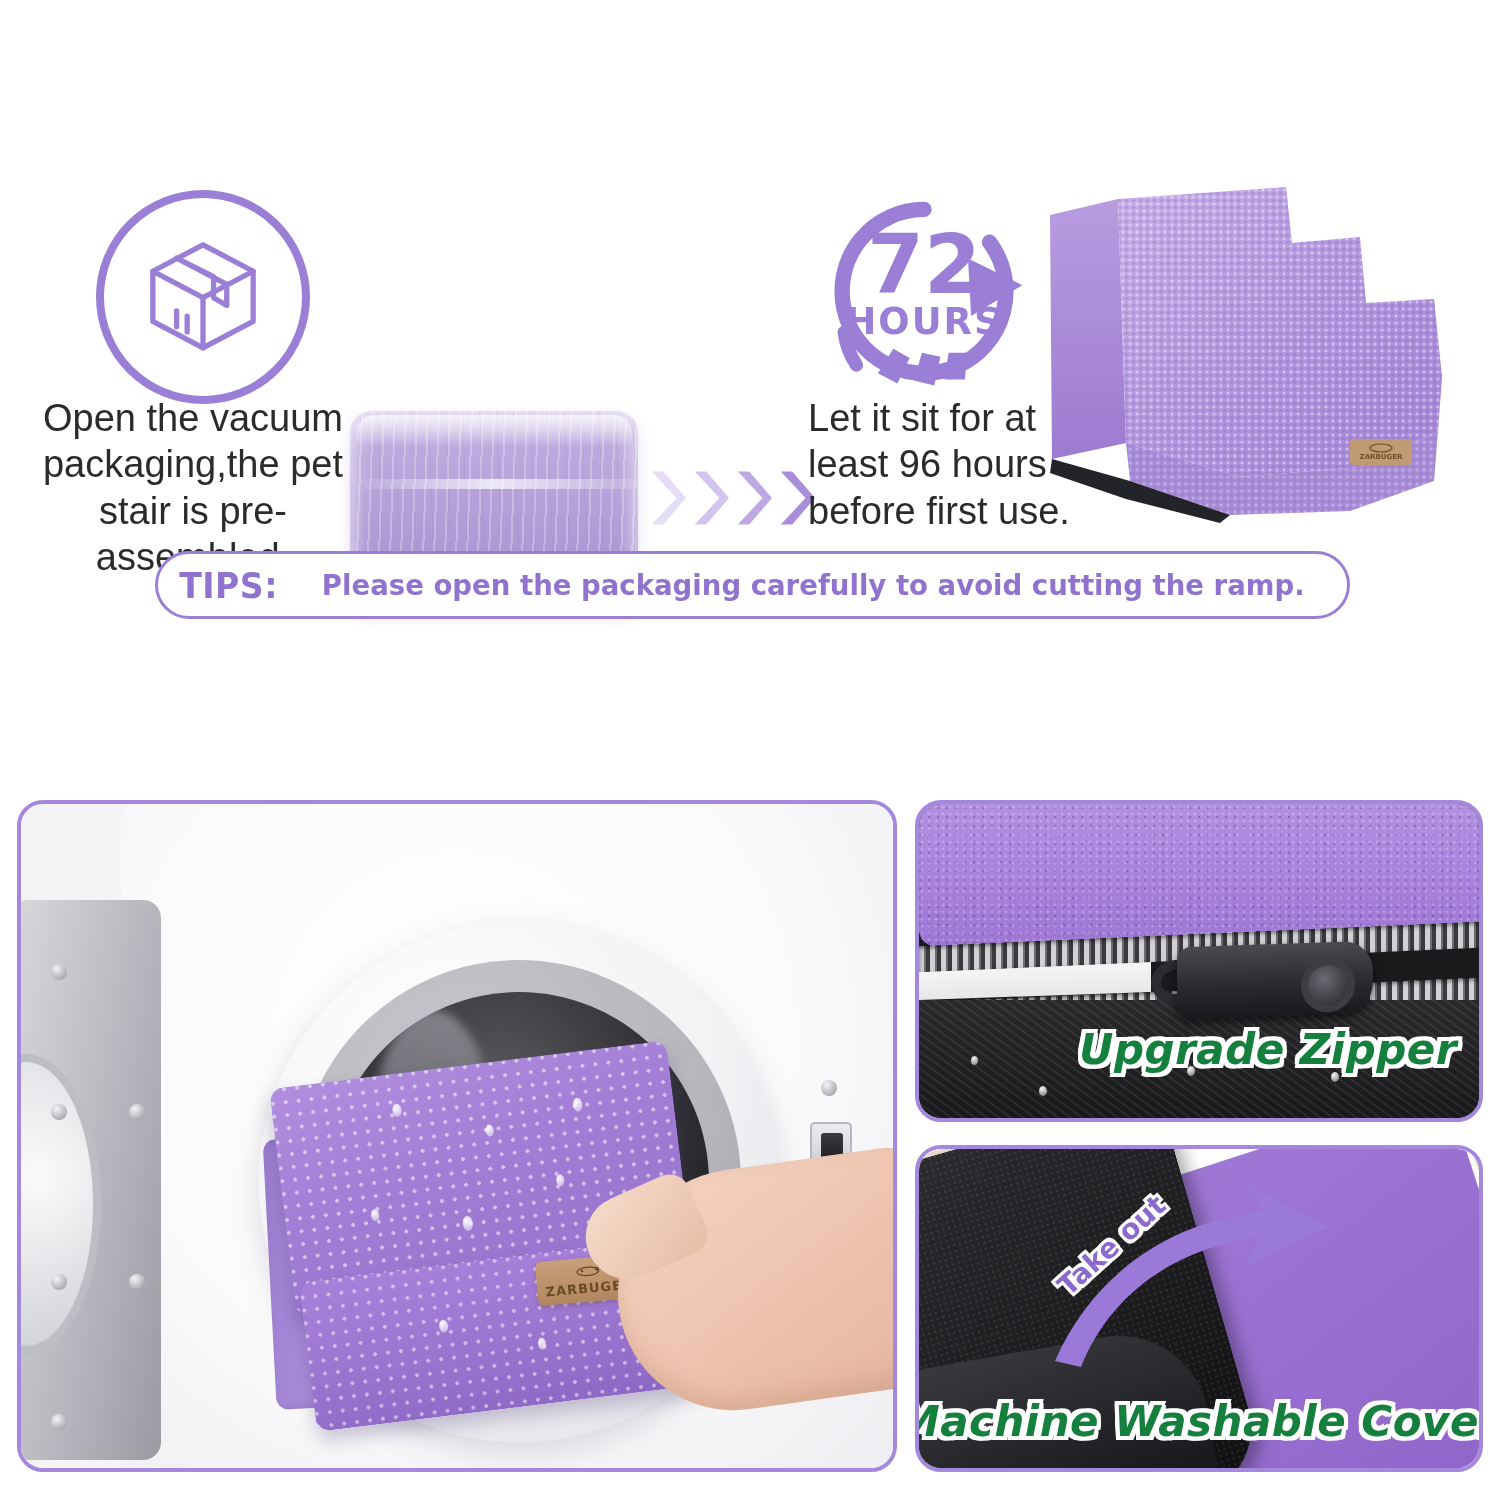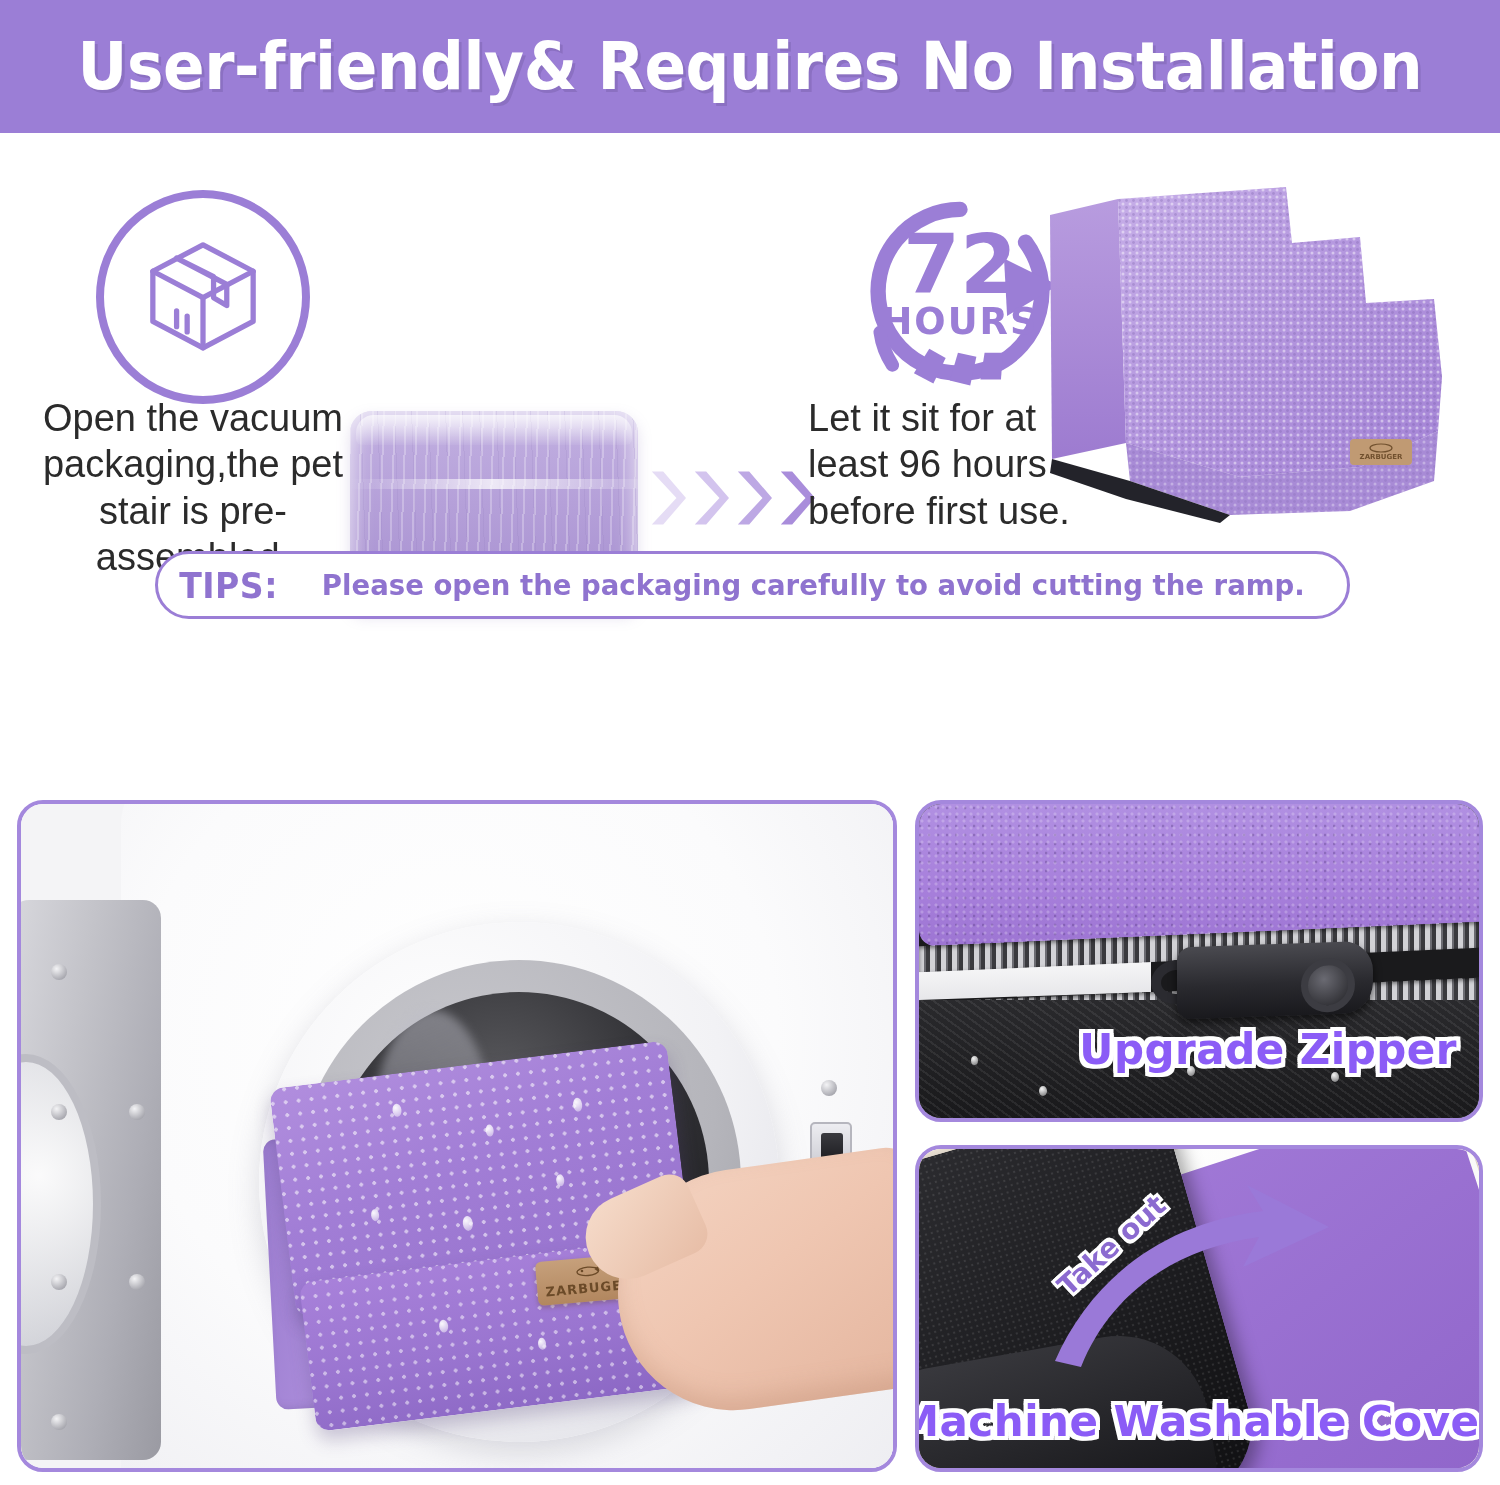--- a/index.html
+++ b/index.html
@@ -77,21 +77,21 @@
     position:absolute; left:6px; right:6px; top:4px; height:30px;
     border-radius:18px 18px 6px 6px;
     background:linear-gradient(180deg,rgba(255,255,255,0.65),rgba(255,255,255,0.05));
   }
 
   
   .chevrons { position:absolute; left:648px; top:334px; width:170px; height:62px; display:flex; gap:5px; }
   .chev { width:38px; height:62px; }
 
   
-  .hours-badge { position:absolute; left:856px; top:58px; width:208px; height:215px; }
+  .hours-badge { position:absolute; left:820px; top:58px; width:208px; height:215px; }
   .hours-badge svg { width:208px; height:215px; }
 
   .step2-text {
     position:absolute; left:808px; top:262px; width:290px;
     font-size:38px; line-height:1.22; color:#2b2b2b; text-align:left;
   }
 
   
   .stair { position:absolute; left:1030px; top:48px; width:460px; height:345px; }
 
@@ -310,37 +310,35 @@
     color:#8b6ad0;
     text-shadow:
       -3px -3px 0 #fff, 3px -3px 0 #fff, -3px 3px 0 #fff, 3px 3px 0 #fff,
       0 -3px 0 #fff, 0 3px 0 #fff, -3px 0 0 #fff, 3px 0 0 #fff;
   }
 
   
   .caption-outline {
     position:absolute;
     font-family:"DejaVu Sans", sans-serif; font-weight:700;
-    color:#8b5cf6; white-space:nowrap; letter-spacing:.5px;
+    color:#15803d; white-space:nowrap; letter-spacing:.5px;
     text-shadow:
       -4px -4px 0 #fff, 4px -4px 0 #fff, -4px 4px 0 #fff, 4px 4px 0 #fff,
       0 -4px 0 #fff, 0 4px 0 #fff, -4px 0 0 #fff, 4px 0 0 #fff,
       -4px -2px 0 #fff, 4px 2px 0 #fff, 2px -4px 0 #fff, -2px 4px 0 #fff;
+    font-style: italic;
   }
   .cap-zipper { right:22px; bottom:44px; font-size:42px; }
   .cap-washable { left:50%; transform:translateX(-50%); bottom:22px; font-size:42px; }
 </style>
 </head>
 <body>
 
 <div class="page">
 
-  <div class="band band1">
-    <div class="band-title">User-friendly&amp; Requires No Installation</div>
-  </div>
 
   <div class="sec1">
 
     <div class="circle-icon">
       <span>
         <svg viewBox="0 0 100 100" fill="none" stroke="#9b7ed6" stroke-width="4" stroke-linejoin="round" stroke-linecap="round">
           <path d="M50 12 L88 32 L88 70 L50 90 L12 70 L12 32 Z"></path>
           <path d="M12 32 L50 52 L88 32"></path>
           <path d="M50 52 L50 90"></path>
           <path d="M30 22 L68 42 L68 58 L58 52 L58 36 Z"></path>

